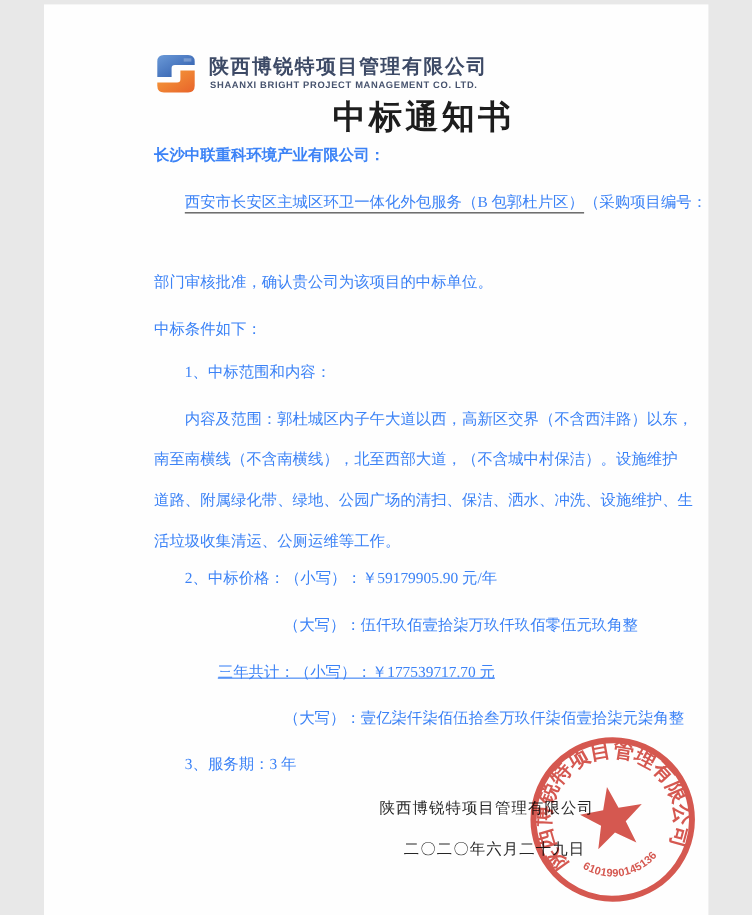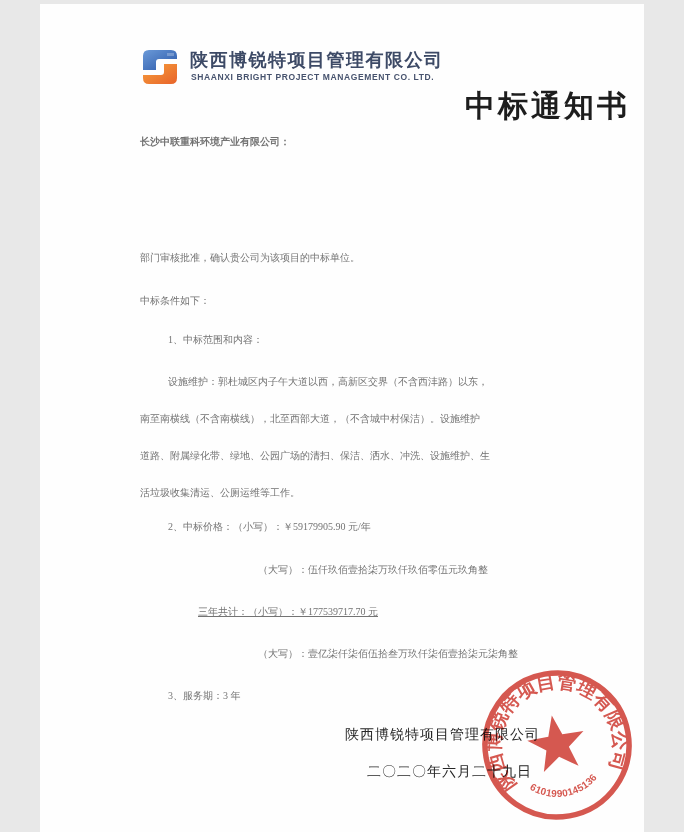--- a/index.html
+++ b/index.html
@@ -21,27 +21,27 @@
     white-space:nowrap;
   }
   .company-en{
     position:absolute;left:151px;top:68px;
     font-family:"Liberation Sans","DejaVu Sans",sans-serif;
     font-weight:bold;font-size:8.5px;letter-spacing:0.6px;color:#47536e;
     white-space:nowrap;
   }
   .doc-title{
     position:absolute;left:100px;top:82px;width:490px;
-    text-align:right;font-size:30px;font-weight:600;letter-spacing:3px;
+    text-align:center;font-size:30px;font-weight:600;letter-spacing:3px;
     color:#1d1d1d;white-space:nowrap;
   }
   
   .line{
     position:absolute;left:100px;
-    font-size:10px;line-height:20px;white-space:nowrap;color:#737373;
+    font-size:14px;line-height:20px;white-space:nowrap;color:#3b82f6;
   }
   .bold{font-weight:bold;}
   .u{border-bottom:1px solid #333;padding-bottom:1px;}
   .ind2{padding-left:28px;}
   .ind4{padding-left:58px;text-decoration:underline;}
   .ind8{padding-left:118px;}
   .sig{
     position:absolute;right:104px;
     font-size:14px;letter-spacing:1px;white-space:nowrap;color:#262626;
   }
@@ -72,25 +72,26 @@
     <rect x="29" y="8" width="7" height="3" fill="#ffffff" opacity=".25"></rect>
   </svg>
 
   <div class="company-cn">陕西博锐特项目管理有限公司</div>
   <div class="company-en">SHAANXI BRIGHT PROJECT MANAGEMENT CO. LTD.</div>
 
   <div class="doc-title">中标通知书</div>
 
   <div class="line bold" style="top:128px">长沙中联重科环境产业有限公司：</div>
 
+  <div class="line ind2" style="top:171px"><span class="u">西安市长安区主城区环卫一体化外包服务（B 包郭杜片区）</span><span>（采购项目编号：</span></div>
 
   <div class="line" style="top:244px">部门审核批准，确认贵公司为该项目的中标单位。</div>
   <div class="line" style="top:287px">中标条件如下：</div>
   <div class="line ind2" style="top:326px">1、中标范围和内容：</div>
-  <div class="line ind2" style="top:368px">设施维护：郭杜城区内子午大道以西，高新区交界（不含西沣路）以东，</div>
+  <div class="line ind2" style="top:368px">内容及范围：郭杜城区内子午大道以西，高新区交界（不含西沣路）以东，</div>
   <div class="line" style="top:405px">南至南横线（不含南横线），北至西部大道，（不含城中村保洁）。设施维护</div>
   <div class="line" style="top:442px">道路、附属绿化带、绿地、公园广场的清扫、保洁、洒水、冲洗、设施维护、生</div>
   <div class="line" style="top:479px">活垃圾收集清运、公厕运维等工作。</div>
   <div class="line ind2" style="top:513px">2、中标价格：（小写）：￥59179905.90 元/年</div>
   <div class="line ind8" style="top:556px">（大写）：伍仟玖佰壹拾柒万玖仟玖佰零伍元玖角整</div>
   <div class="line ind4" style="top:598px">三年共计：（小写）：￥177539717.70 元</div>
   <div class="line ind8" style="top:640px">（大写）：壹亿柒仟柒佰伍拾叁万玖仟柒佰壹拾柒元柒角整</div>
   <div class="line ind2" style="top:682px">3、服务期：3 年</div>
 
   <div class="sig" style="top:722px">陕西博锐特项目管理有限公司</div>

